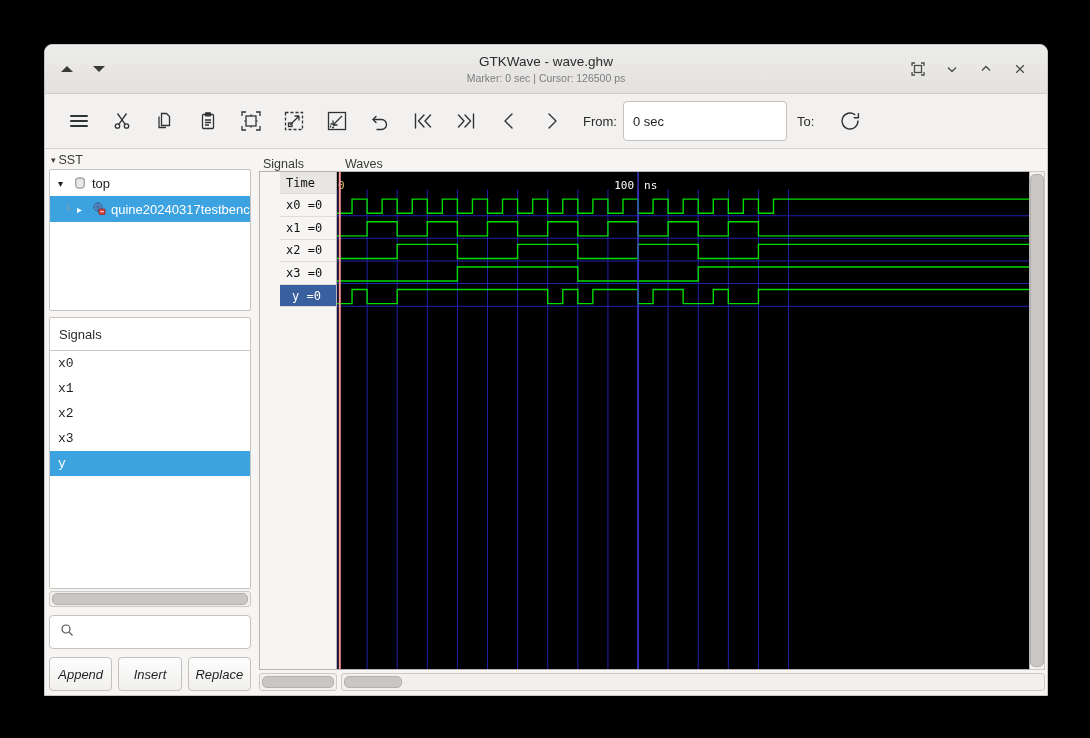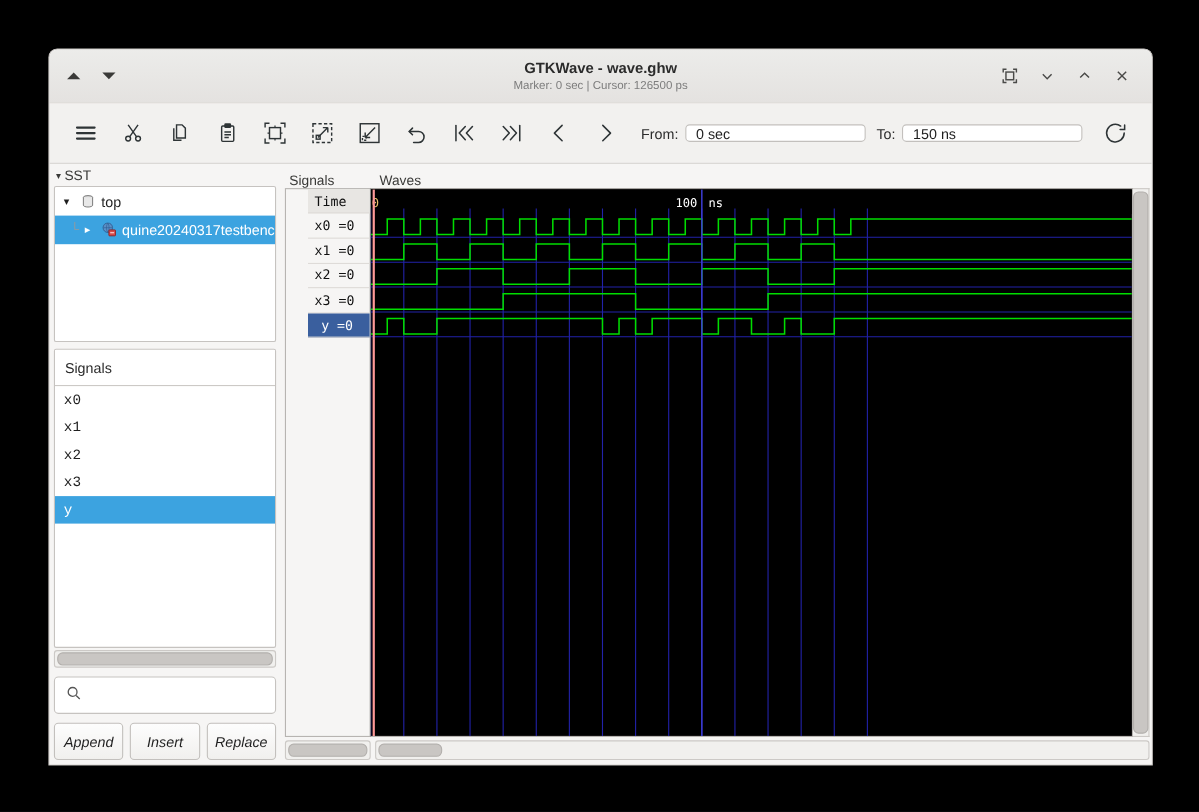--- a/index.html
+++ b/index.html
@@ -56,21 +56,21 @@
   .tri-down { border-top: 6px solid #3a3a38; }
 
   .tb-center {
     position: absolute;
     left: 0; right: 0;
     text-align: center;
     pointer-events: none;
   }
   .tb-title {
     font-size: 13.5px;
-    font-weight: bold;
+    font-weight: normal;
     color: #2b2b2b;
     line-height: 17px;
   }
   .tb-sub {
     font-size: 10.5px;
     color: #7d7d7d;
     line-height: 14px;
     margin-top: 1px;
   }
   .tb-right {
@@ -104,21 +104,21 @@
     border-radius: 4px;
   }
   .tbtn svg { display: block; }
   .fieldlabel {
     font-size: 13px;
     color: #2b2b2b;
     margin: 0 6px 0 10px;
     white-space: nowrap;
   }
   .tfield {
-    height: 16px;
+    height: 40px;
     border: 1px solid #c3c0bd;
     border-radius: 4px;
     background: #ffffff;
     display: flex;
     align-items: center;
     padding: 0 9px;
     font-size: 13px;
     color: #1f1f1f;
     box-sizing: border-box;
   }
@@ -504,21 +504,20 @@
     <div class="tbtn">
       <svg width="22" height="22" viewBox="0 0 22 22" fill="none" stroke="#2e3436" stroke-width="1.4" stroke-linecap="round" stroke-linejoin="round">
         <path d="M8 4l7 7-7 7"></path>
       </svg>
     </div>
 
     <div class="fieldlabel">From:</div>
     <div class="tfield from">0 sec</div>
 
     <div class="fieldlabel">To:</div>
-    <div class="tfield to">150 ns</div>
 
     <div class="tbtn" style="margin-left:8px">
       <svg width="24" height="24" viewBox="0 0 24 24" fill="none" stroke="#2e3436" stroke-width="1.4" stroke-linecap="round">
         <path d="M20 12a8 8 0 1 1-3.2-6.4"></path>
         <path d="M20.4 4.6v4.1h-4.1"></path>
       </svg>
     </div>
   </div>
 
   <div class="body">

